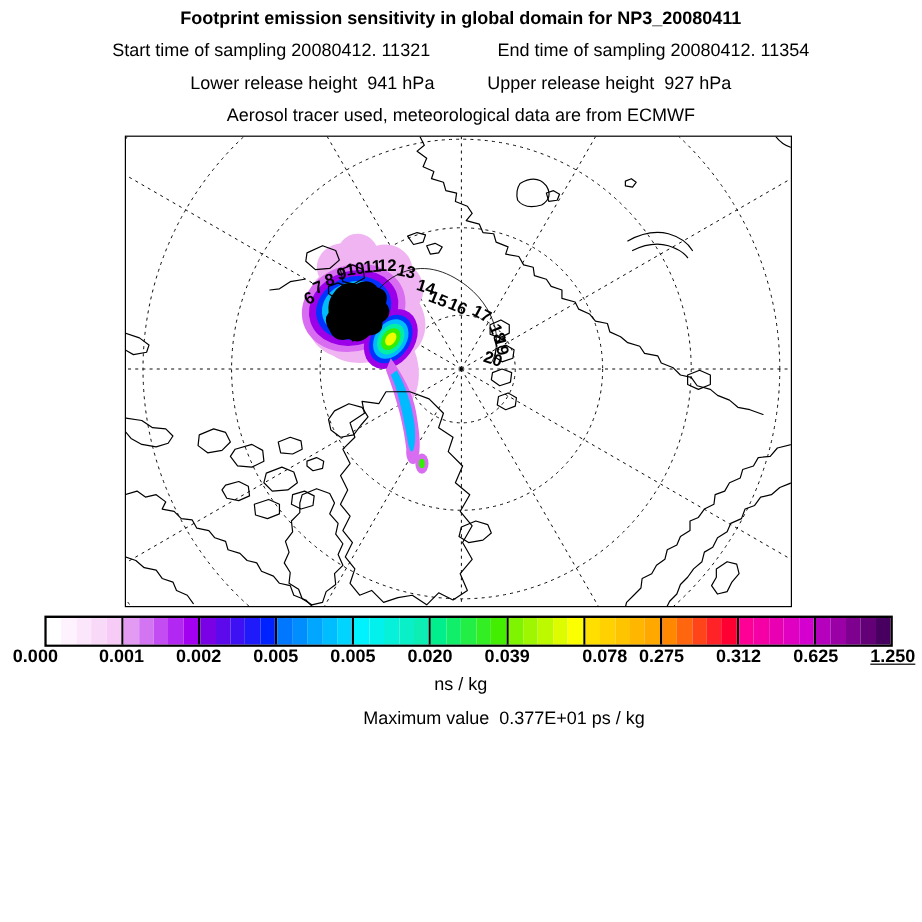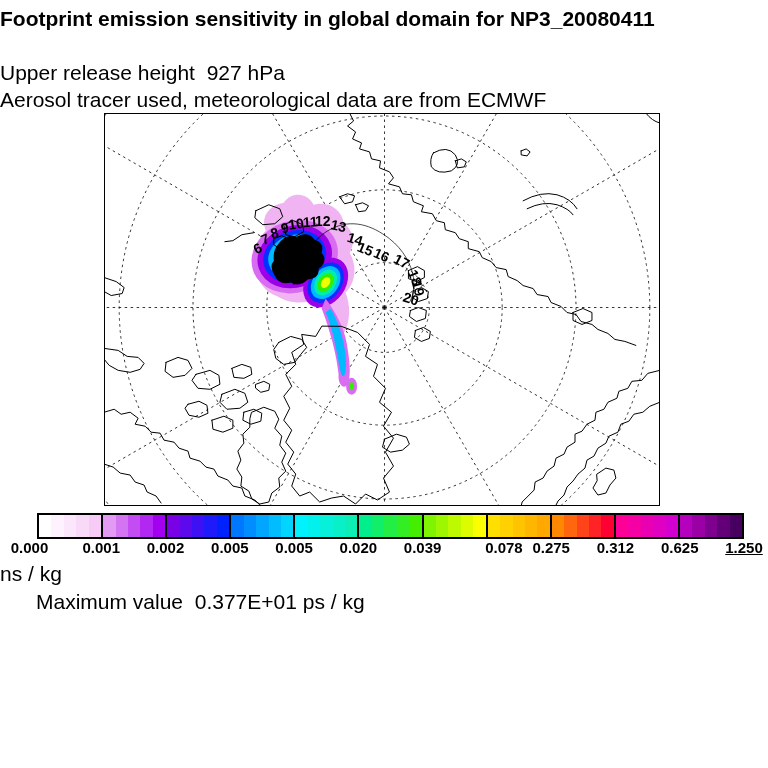--- a/index.html
+++ b/index.html
@@ -1,19 +1,19 @@
 <!DOCTYPE html>
 <html><head>
 <meta charset="utf-8">
 <style>
   html,body{margin:0;padding:0;background:#fff;}
   #page{position:relative;width:768px;height:768px;background:#fff;overflow:hidden;
         font-family:"Liberation Sans",sans-serif;color:#000;}
-  .hline{position:absolute;left:0;width:768px;display:flex;justify-content:flex-start;
-         font-size:21px;white-space:pre;}
+  .hline{position:absolute;left:0;width:768px;display:flex;justify-content:center;
+         font-size:15px;white-space:pre;}
   #title-line{top:7px;font-weight:bold;}
   #line2{top:34px;gap:56px;}
   #line3{top:61px;gap:44px;}
   #line4{top:88px;}
   #map{position:absolute;left:104px;top:113px;width:556px;height:393px;
        border:1px solid #000;box-sizing:border-box;background:#fff;}
   #map svg{position:absolute;left:0;top:0;}
   .grat{fill:none;stroke:#000;stroke-width:0.8;stroke-dasharray:2.5 3.5;}
   .coast{fill:none;stroke:#000;stroke-width:1;stroke-linejoin:round;stroke-linecap:round;}
   .traj{font-family:"Liberation Sans",sans-serif;font-size:14px;font-weight:bold;fill:#000;text-anchor:middle;}
@@ -29,21 +29,26 @@
   #max-line{top:590px;padding-left:36px;}
 </style>
 </head>
 <body>
 
 <div id="page">
 
   <div class="hline" id="title-line">
     <span>Footprint emission sensitivity in global domain for NP3_20080411</span>
   </div>
+  <div class="hline" id="line2">
+    <span>Start time of sampling 20080412. 11321</span>
+    <span>End time of sampling 20080412. 11354</span>
+  </div>
   <div class="hline" id="line3">
+    <span>Lower release height  941 hPa</span>
     <span>Upper release height  927 hPa</span>
   </div>
   <div class="hline" id="line4">
     <span>Aerosol tracer used, meteorological data are from ECMWF</span>
   </div>
 
   <div id="map">
     <svg width="554" height="391" viewBox="1 1 555 392">
 
       <g id="graticule">

